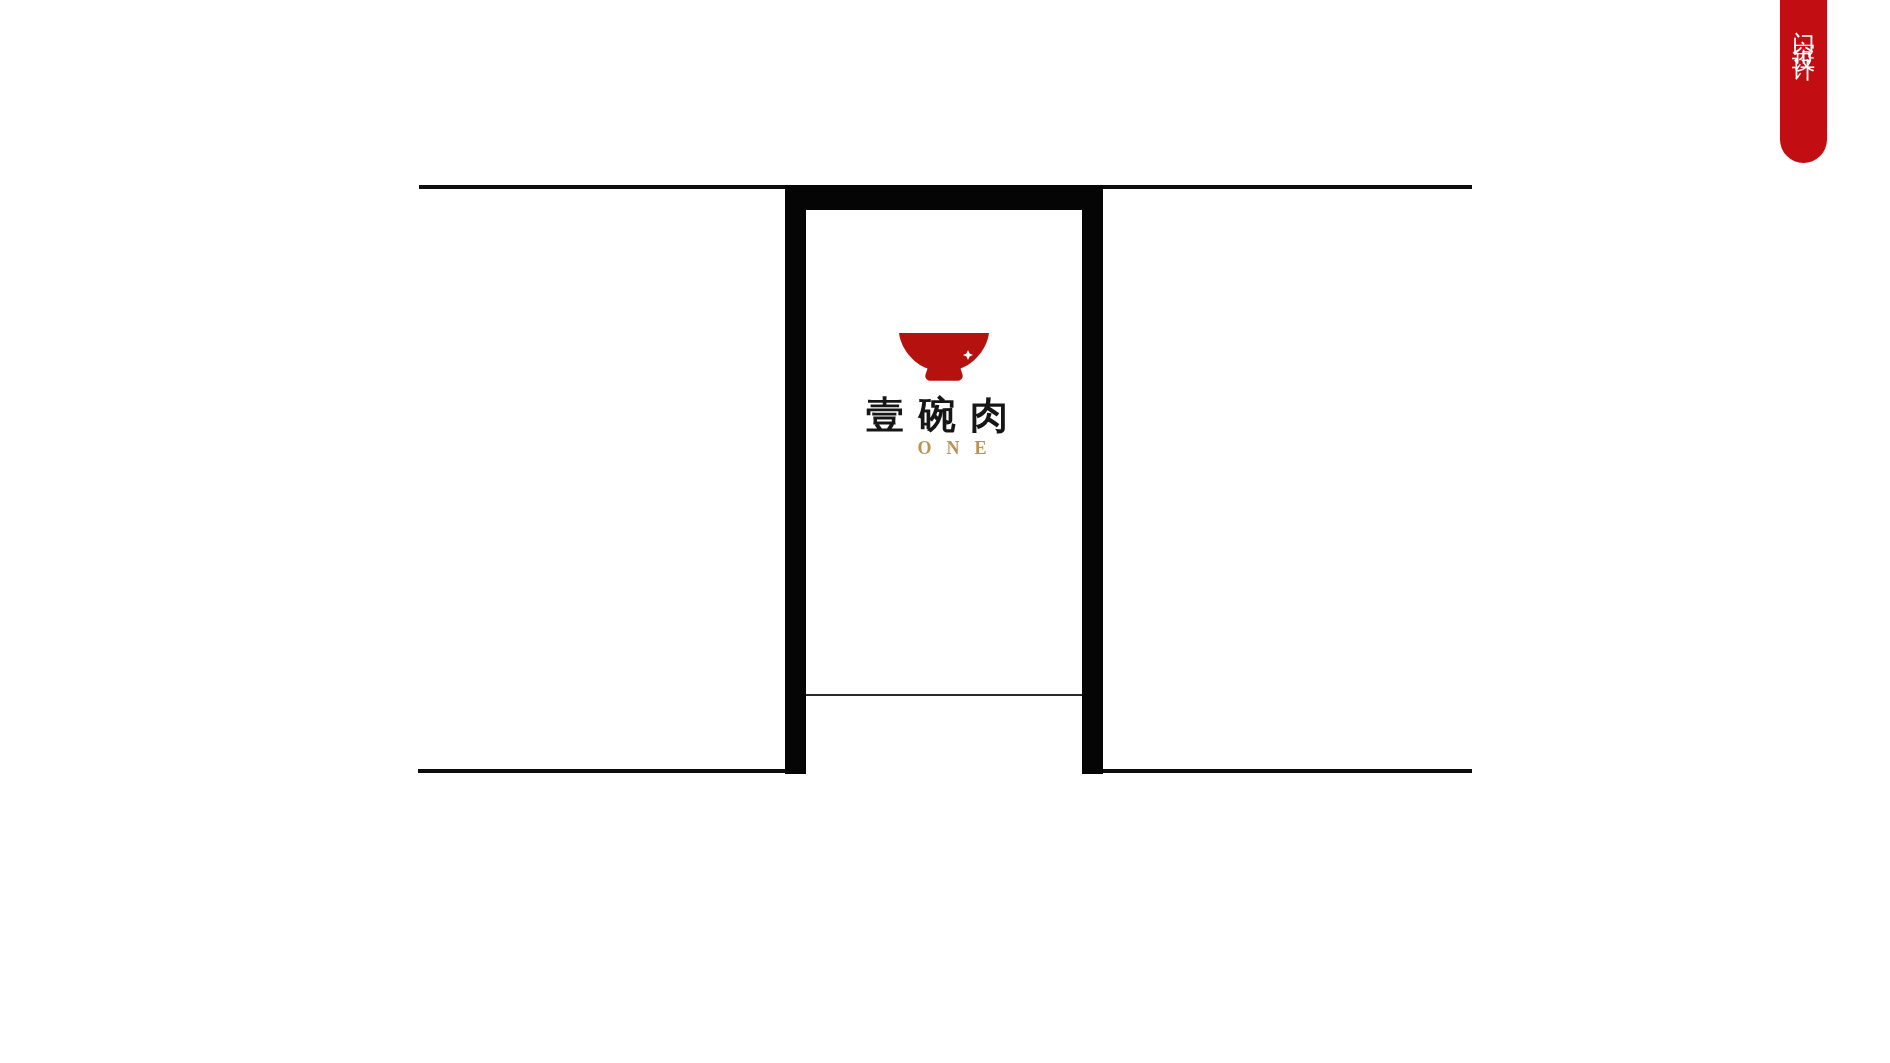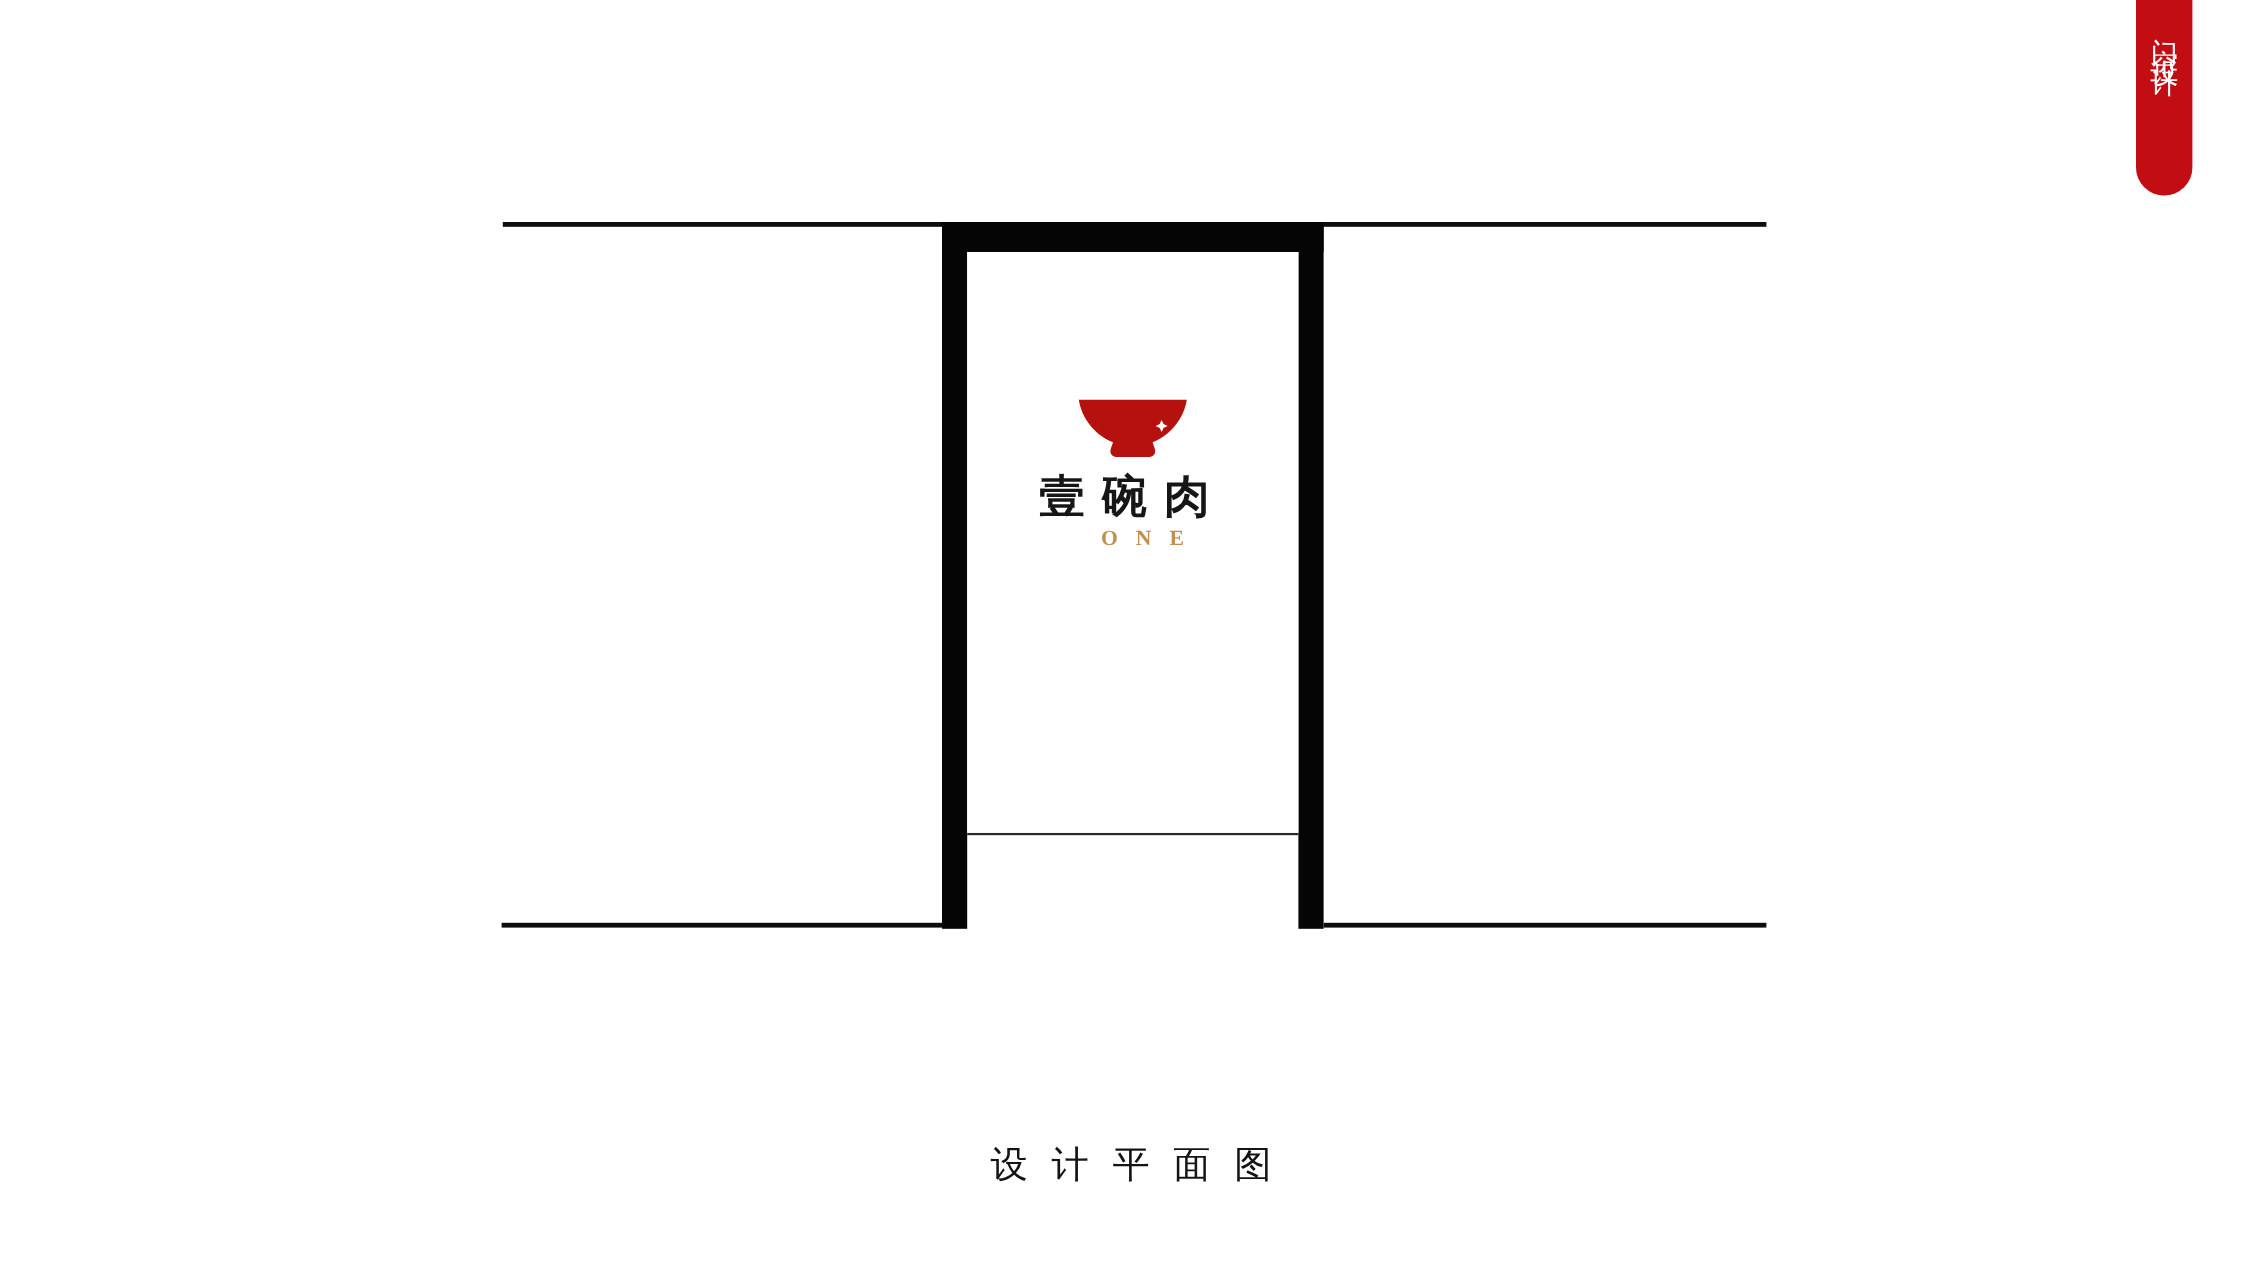--- a/index.html
+++ b/index.html
@@ -136,15 +136,14 @@
     <div class="bowl-wrap">
       <svg width="92" height="50" viewBox="0 0 92 50" xmlns="http://www.w3.org/2000/svg">
         <path d="M1 0 H91 C89 16 76 31 62.5 35.5 L64.5 41.5 C65.5 45.5 62.5 47.8 59 47.8 L33 47.8 C29.5 47.8 26.5 45.5 27.5 41.5 L29.5 35.5 C16 31 3 16 1 0 Z" fill="#b5120f"></path>
         <path d="M70 17 L71.6 20.4 L75 22 L71.6 23.6 L70 27 L68.4 23.6 L65 22 L68.4 20.4 Z" fill="#ffffff"></path>
       </svg>
     </div>
     <div class="logo-title">壹碗肉</div>
     <div class="logo-subtitle">ONE</div>
   </div>
 
-  <div class="caption">设 计 平 面 图</div>
 
 </div>
 
 </body></html>

